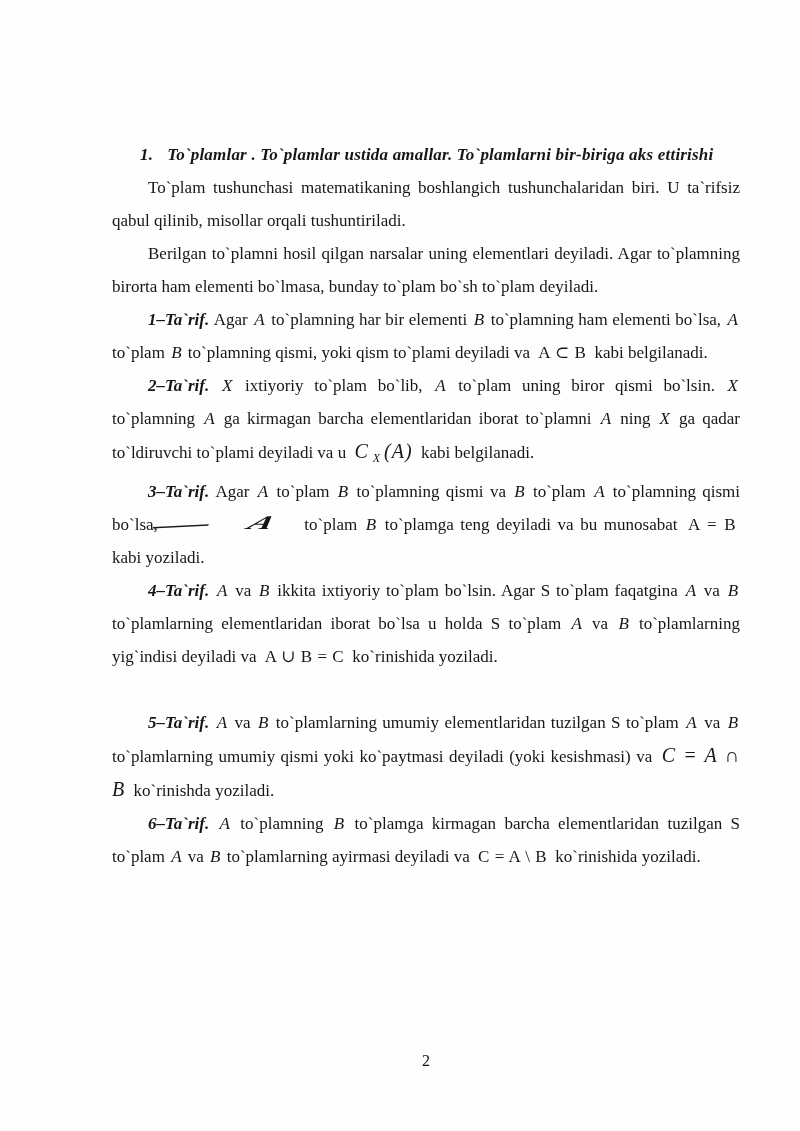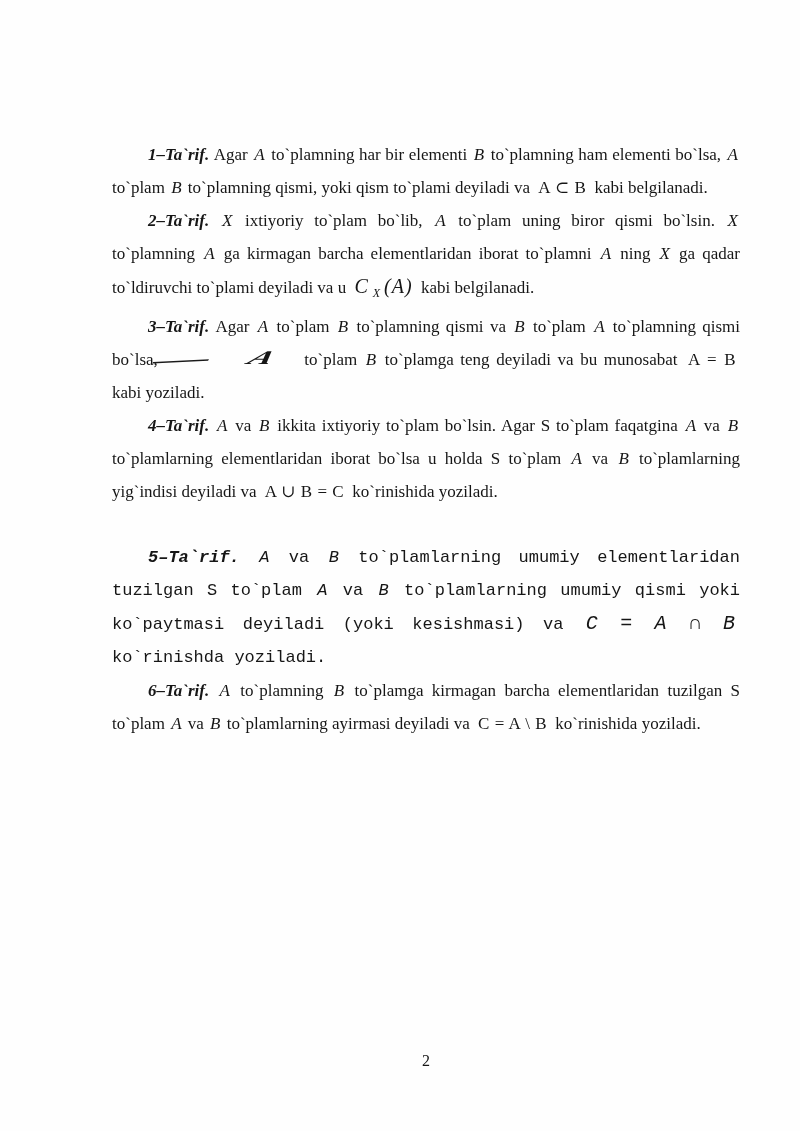--- a/index.html
+++ b/index.html
@@ -33,21 +33,21 @@
   .heading-number { margin-right: 14px; }
   .para {
     text-align: justify;
     text-indent: 36px;
   }
   .def-label {
     font-weight: 700;
     font-style: italic;
     white-space: pre;
   }
-  .spacer-before { margin-top: 33px; font-family: Liberation Mono, monospace; }
+  .spacer-before { margin-top: 33px; }
   
   .seg-i { font-style: italic; padding: 0 2px; }
   .seg-m { padding: 0 4px; letter-spacing: 0.5px; }
   .seg-f { font-style: italic; font-size: 20px; padding: 0 4px; letter-spacing: 1px; }
   .seg-fs { font-style: italic; font-size: 12px; vertical-align: -4px; }
   .seg-biga {
     display: inline-block;
     font-style: italic;
     font-weight: 700;
     font-size: 26px;
@@ -75,22 +75,25 @@
     text-align: center;
     font-size: 16px;
   }
 </style>
 </head>
 <body>
 
 <div class="page">
   <div class="content">
 
+    <p class="heading"><span class="heading-number">1.</span><span>To`plamlar . To`plamlar ustida amallar. To`plamlarni bir-biriga aks ettirishi</span></p>
 
+    <p class="para"><span>To`plam tushunchasi matematikaning boshlangich tushunchalaridan biri. U ta`rifsiz qabul qilinib, misollar orqali tushuntiriladi.</span></p>
 
+    <p class="para"><span>Berilgan to`plamni hosil qilgan narsalar uning elementlari deyiladi. Agar to`plamning birorta ham elementi bo`lmasa, bunday to`plam bo`sh to`plam deyiladi.</span></p>
 
     <p class="para"><span class="def-label">1–Ta`rif. </span><span><span>Agar </span><span class="seg-i">A</span><span> to`plamning har bir elementi </span><span class="seg-i">B</span><span> to`plamning ham elementi bo`lsa, </span><span class="seg-i">A</span><span> to`plam </span><span class="seg-i">B</span><span> to`plamning qismi, yoki qism to`plami deyiladi va </span><span class="seg-m">A ⊂ B</span><span> kabi belgilanadi.</span></span></p>
 
     <p class="para"><span class="def-label">2–Ta`rif. </span><span><span class="seg-i">X</span><span> ixtiyoriy to`plam bo`lib, </span><span class="seg-i">A</span><span> to`plam uning biror qismi bo`lsin. </span><span class="seg-i">X</span><span> to`plamning </span><span class="seg-i">A</span><span> ga kirmagan barcha elementlaridan iborat to`plamni </span><span class="seg-i">A</span><span> ning </span><span class="seg-i">X</span><span> ga qadar to`ldiruvchi to`plami deyiladi va u </span><span class="seg-f">C</span><span class="seg-fs">X</span><span class="seg-f">(A)</span><span> kabi belgilanadi.</span></span></p>
 
     <p class="para"><span class="def-label">3–Ta`rif. </span><span><span>Agar </span><span class="seg-i">A</span><span> to`plam </span><span class="seg-i">B</span><span> to`plamning qismi va </span><span class="seg-i">B</span><span> to`plam </span><span class="seg-i">A</span><span> to`plamning qismi bo`lsa, </span><span class="seg-biga">A</span><span> to`plam </span><span class="seg-i">B</span><span> to`plamga teng deyiladi va bu munosabat </span><span class="seg-m">A = B</span><span> kabi yoziladi.</span></span></p>
 
     <p class="para"><span class="def-label">4–Ta`rif. </span><span><span class="seg-i">A</span><span> va </span><span class="seg-i">B</span><span> ikkita ixtiyoriy to`plam bo`lsin. Agar S to`plam faqatgina </span><span class="seg-i">A</span><span> va </span><span class="seg-i">B</span><span> to`plamlarning elementlaridan iborat bo`lsa u holda S to`plam </span><span class="seg-i">A</span><span> va </span><span class="seg-i">B</span><span> to`plamlarning yig`indisi deyiladi va </span><span class="seg-m">A ∪ B = C</span><span> ko`rinishida yoziladi.</span></span></p>
 
     <p class="para spacer-before"><span class="def-label">5–Ta`rif. </span><span><span class="seg-i">A</span><span> va </span><span class="seg-i">B</span><span> to`plamlarning umumiy elementlaridan tuzilgan S to`plam </span><span class="seg-i">A</span><span> va </span><span class="seg-i">B</span><span> to`plamlarning umumiy qismi yoki ko`paytmasi deyiladi (yoki kesishmasi) va </span><span class="seg-f">C = A ∩ B</span><span> ko`rinishda yoziladi.</span></span></p>

